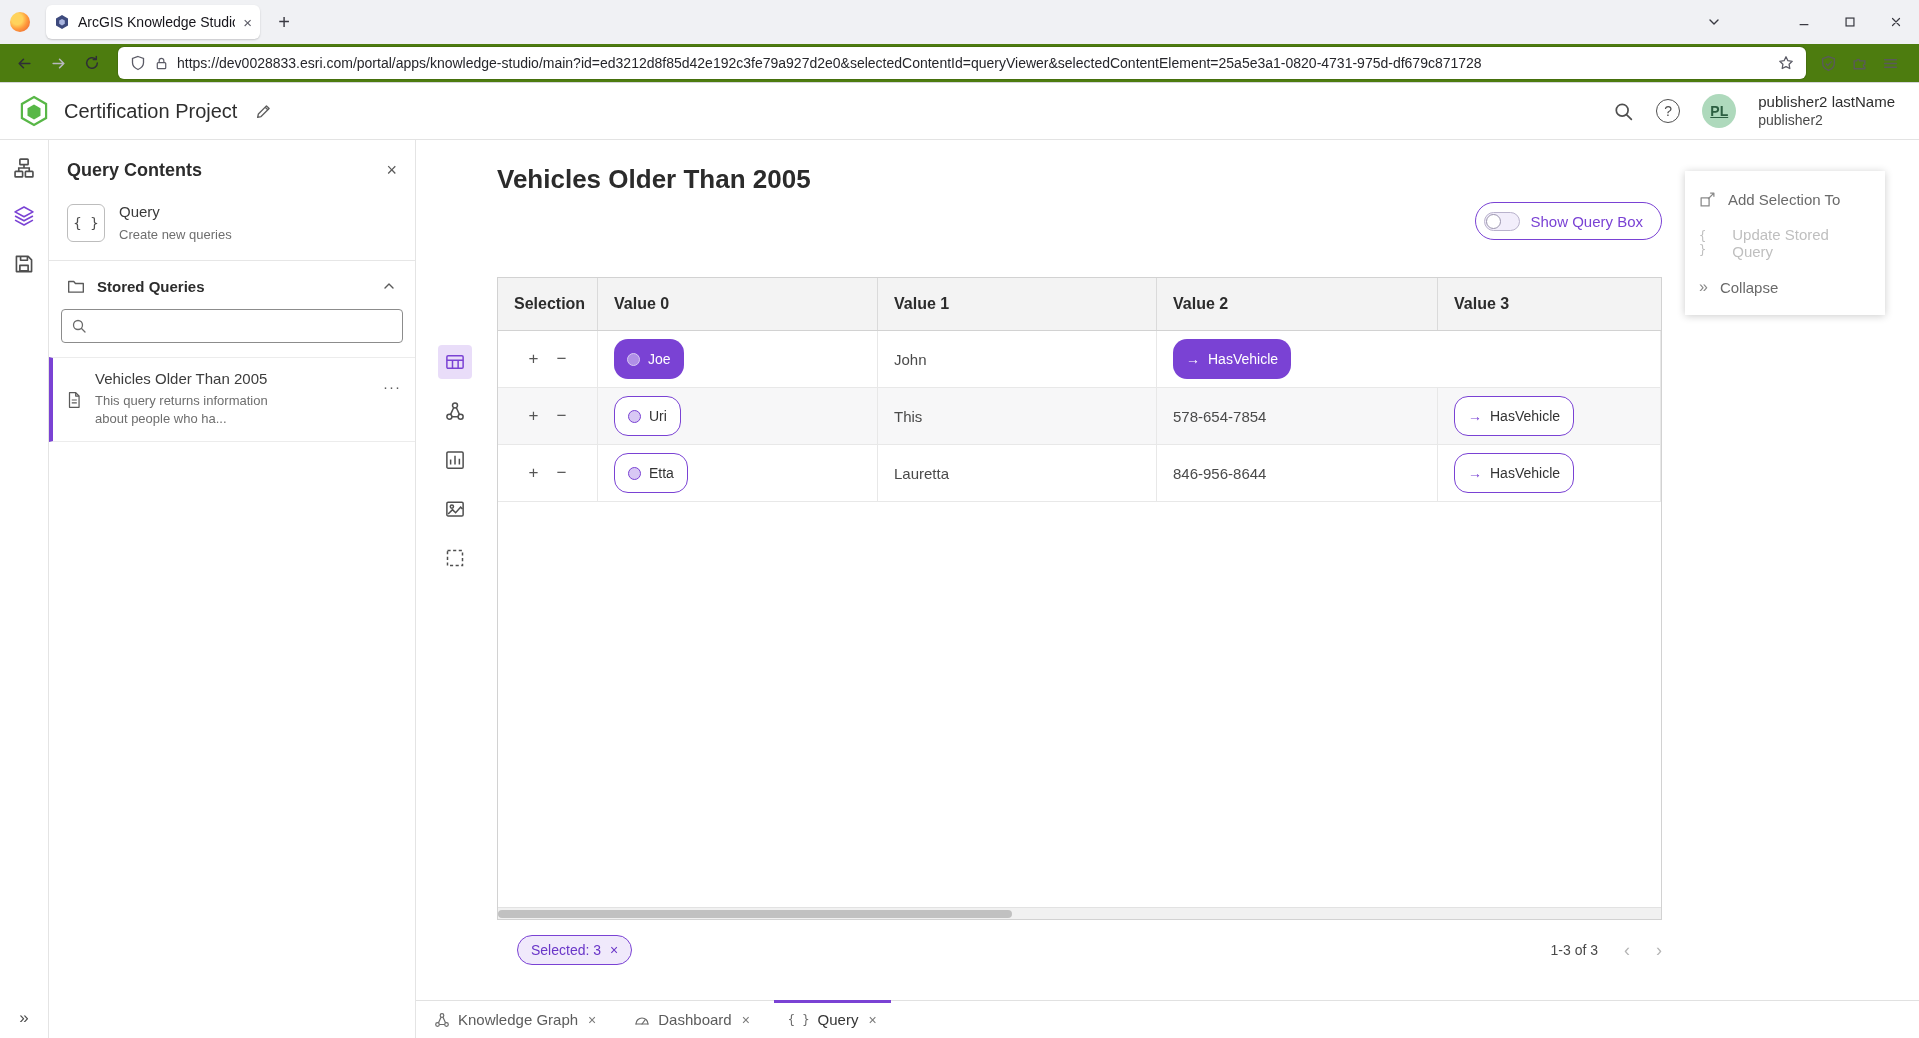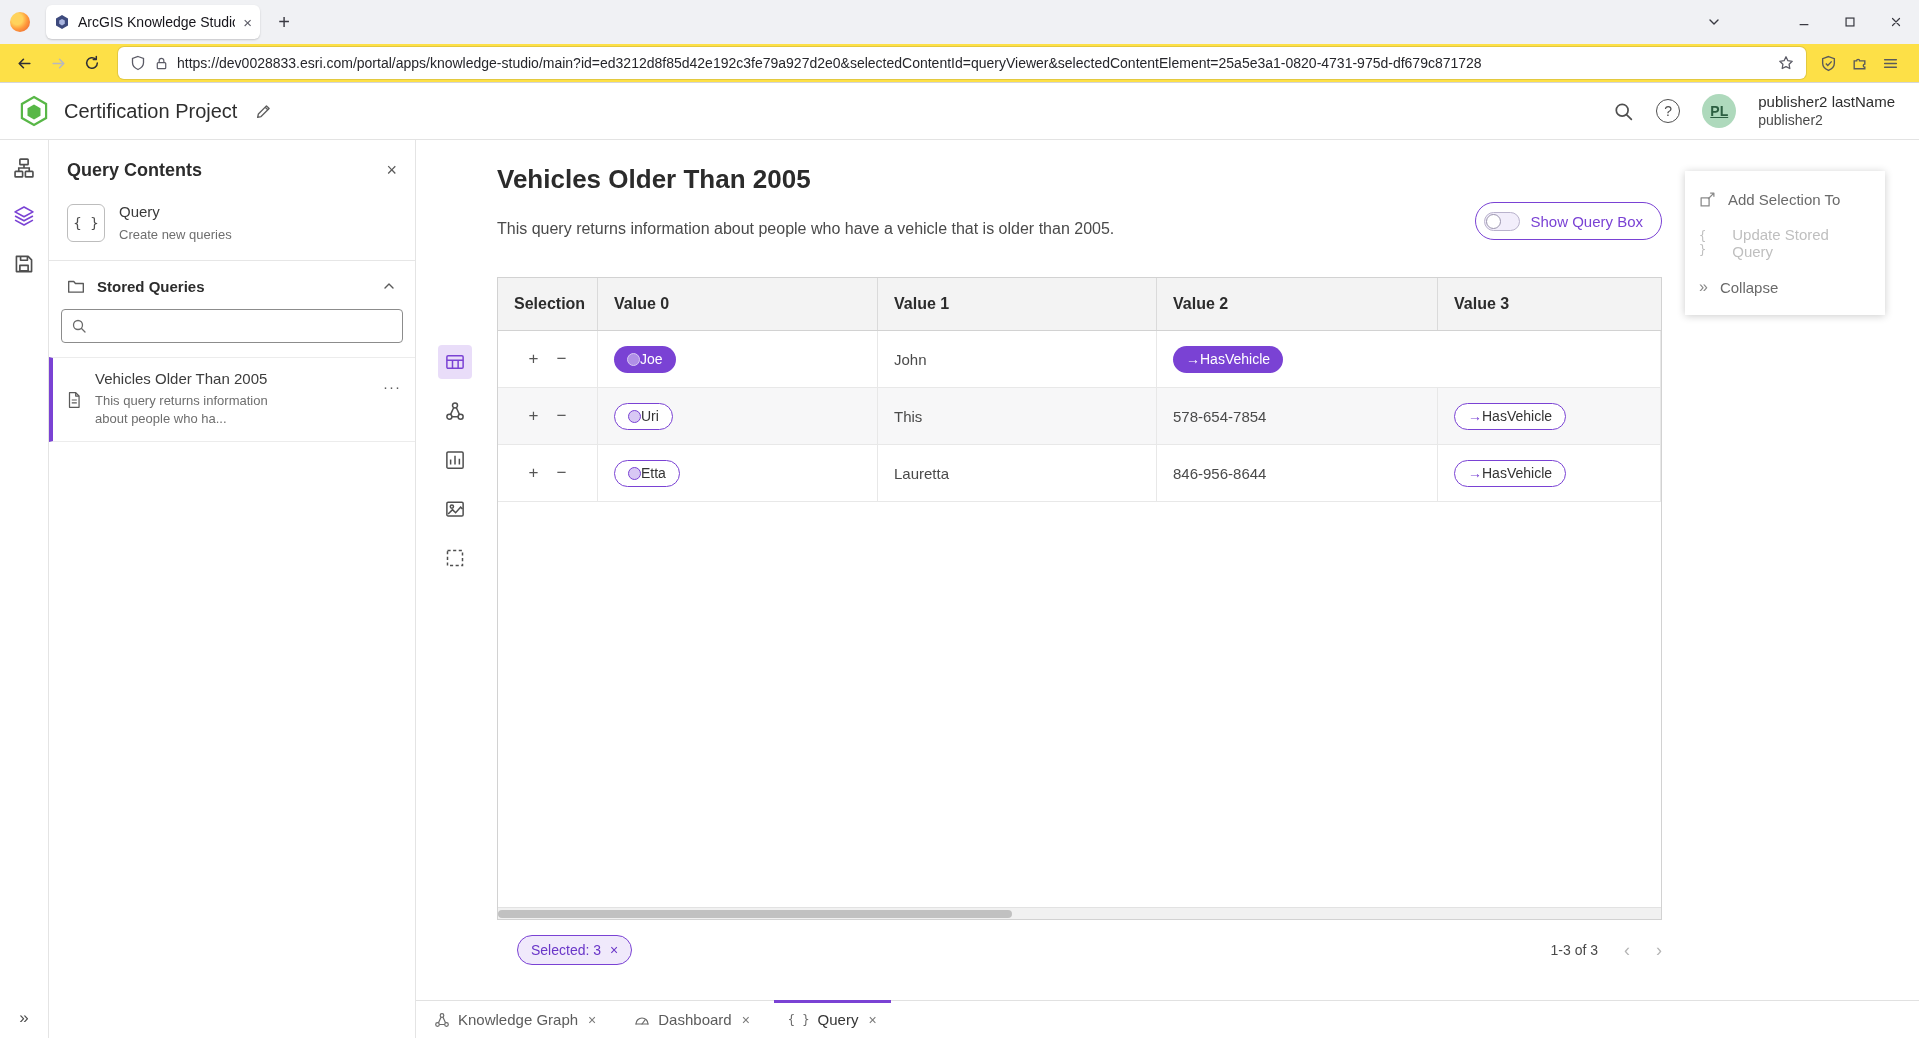--- a/index.html
+++ b/index.html
@@ -16,21 +16,21 @@
   .btab-browser { margin-left:16px; width:214px; height:34px; background:#fff; border-radius:6px;
     box-shadow:0 1px 2px rgba(0,0,0,.18); display:flex; align-items:center; gap:8px; padding:0 8px; }
   .tab-title { flex:1; font-size:14px; color:#15141a; white-space:nowrap; overflow:hidden; }
   .tab-close { color:#5b5b66; font-size:15px; cursor:default; }
   .newtab { width:32px; height:32px; margin-left:8px; font-size:20px; color:#3a3a42;
     display:flex; align-items:center; justify-content:center; border-radius:4px; }
   .strip-right { margin-left:auto; display:flex; align-items:center; height:100%; }
   .tab-overflow { width:34px; height:34px; margin-right:44px; }
   .win-btn { width:46px; height:100%; display:flex; align-items:center; justify-content:center; color:#3a3a42; }
 
-  .navbar { height:39px; background:#fde047; border-bottom:1px solid #d4d5da;
+  .navbar { height:39px; background:#4d7c0f; border-bottom:1px solid #d4d5da;
     display:flex; align-items:center; padding:0 8px; gap:2px; }
   .nav-btn { width:32px; height:30px; display:flex; align-items:center; justify-content:center;
     color:#2f2f36; border-radius:4px; }
   .nav-btn.disabled { color:#b8b8bf; }
   .urlbar { flex:1; height:32px; background:#fff; border-radius:6px; margin:0 8px;
     box-shadow:0 0 0 1px rgba(0,0,0,.10); display:flex; align-items:center; gap:8px; padding:0 12px; }
   .url-text { flex:1; font-size:14px; color:#26262b; white-space:nowrap; overflow:hidden; }
   .chrome-right { display:flex; align-items:center; gap:14px; padding:0 12px 0 4px; color:#4a4a52; }
 
   
@@ -102,21 +102,21 @@
     color:#2c2c2c; border-right:1px solid #dadada; }
   .c0 { width:100px; } .c1 { width:280px; } .c2 { width:279px; } .c3 { width:281px; } .c4 { flex:1; border-right:none; }
   .tbody { flex:1; }
   .trow { display:flex; height:57px; border-bottom:1px solid #e8e8e8; background:#fff; }
   .trow.alt { background:#f7f7f8; }
   .td { display:flex; align-items:center; padding:0 16px; font-size:15px; color:#4a4a4a;
     border-right:1px solid #e8e8e8; }
   .sel-td { justify-content:center; gap:18px; }
   .sel-btn { font-size:17px; color:#555; cursor:default; }
 
-  .pill { display:inline-flex; align-items:center; height:27px; border-radius:14px;
+  .pill { display:inline-flex; align-items:center; gap:8px; height:40px; border-radius:14px;
     padding:0 13px; font-size:14px; }
   .pill.filled { background:#7a42d4; color:#fff; }
   .pill.outline { border:1.5px solid #7a42d4; background:#fff; color:#333; }
   .pill-dot { width:13px; height:13px; border-radius:50%; flex:0 0 auto; }
   .pill.filled .pill-dot { background:#b08fe6; border:1.5px solid #d8c8f4; }
   .pill.outline .pill-dot { background:#d8c8f4; border:1.5px solid #7a42d4; }
   .rel-arrow { font-size:14px; }
   .pill.filled .rel-arrow { color:#fff; }
   .pill.outline .rel-arrow { color:#7a42d4; }
 
@@ -349,21 +349,20 @@
         <span>
           <div class="stored-item-title">Vehicles Older Than 2005</div>
           <div class="stored-item-desc">This query returns information about people who ha...</div>
         </span>
         <span class="item-ellipsis">···</span>
       </div>
     </div>
 
     <div class="main">
       <div class="main-title">Vehicles Older Than 2005</div>
-      <div class="main-desc">This query returns information about people who have a vehicle that is older than 2005.</div>
 
       <div class="toggle-pill">
         <span class="switch">
             <span class="knob"></span>
           </span>
         <span>Show Query Box</span>
       </div>
 
       <div class="toolstrip">
         <span class="tool selected">

